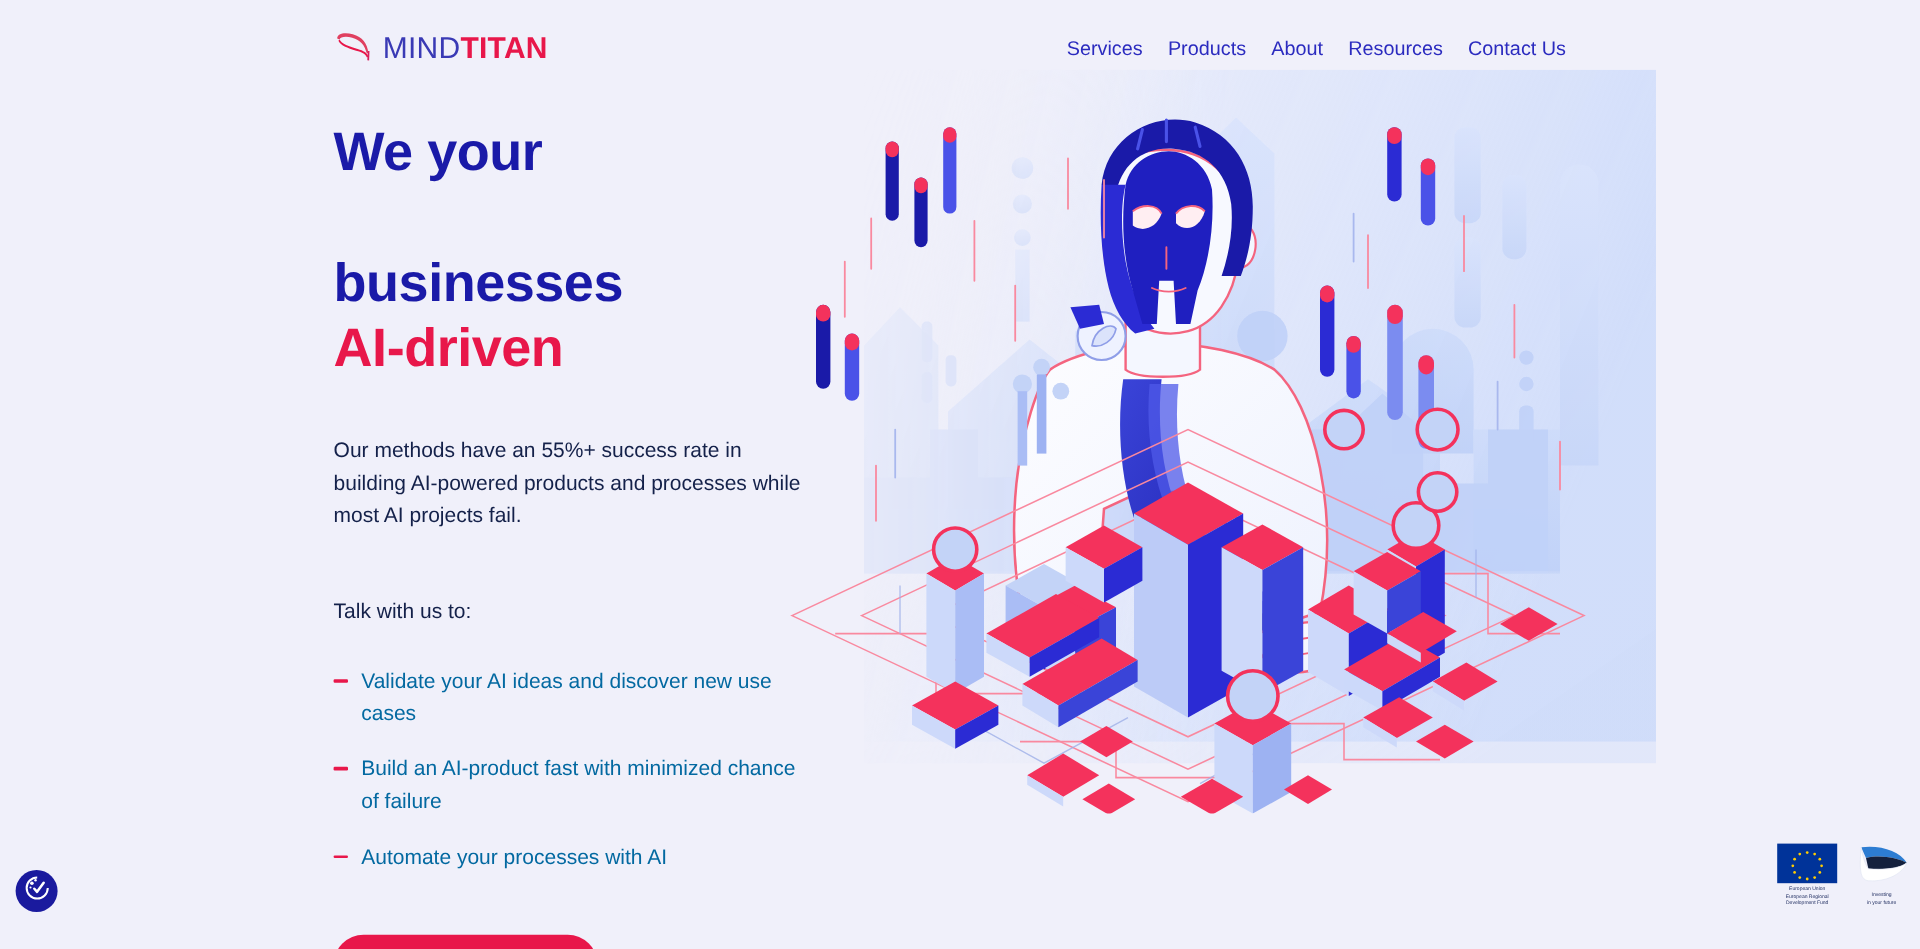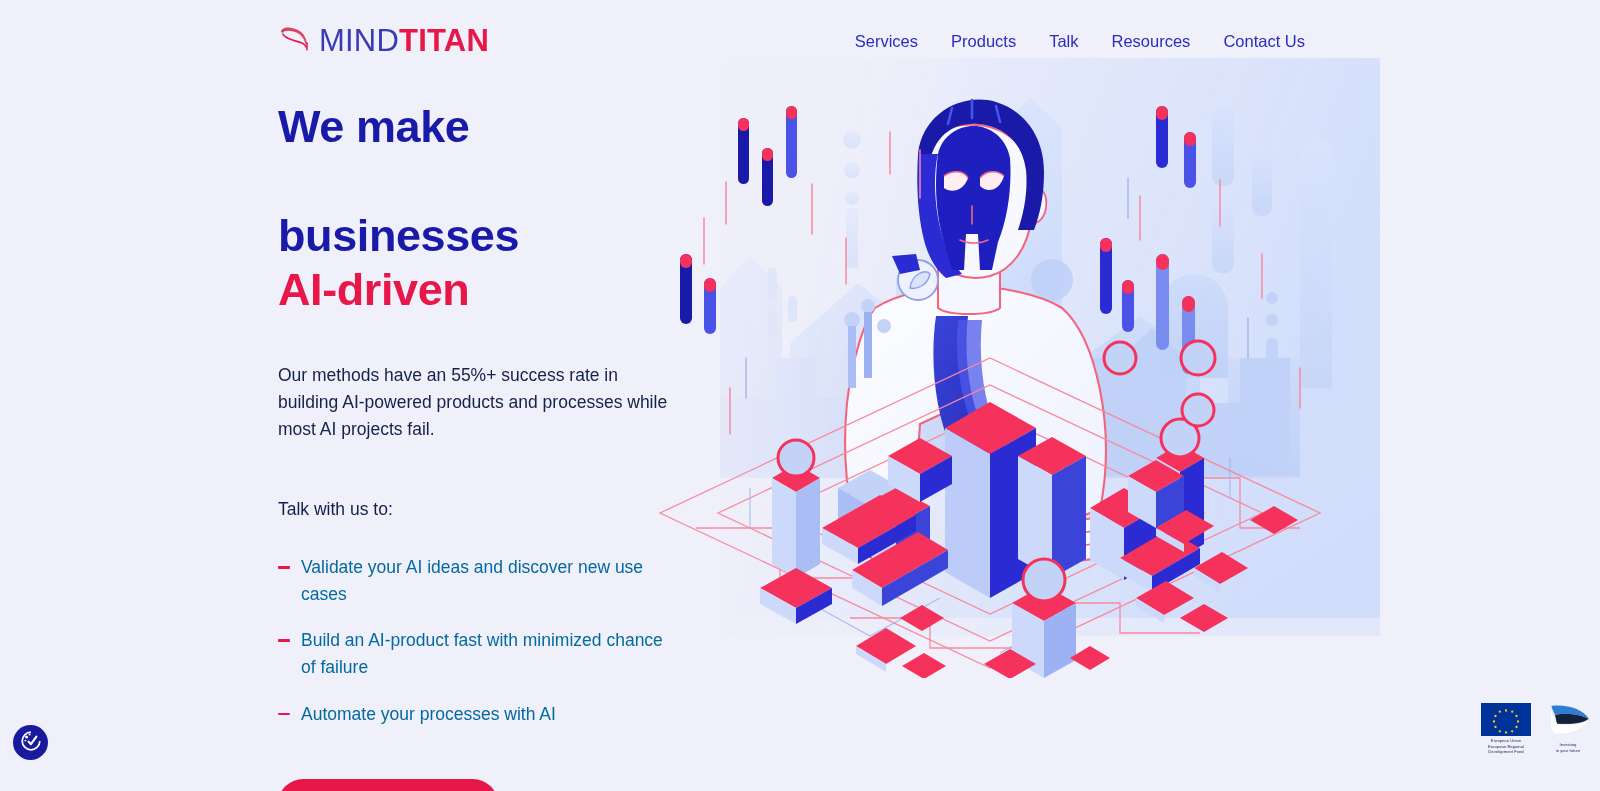--- a/index.html
+++ b/index.html
@@ -16,31 +16,31 @@
     position: absolute; top: 0; left: 0; width: 1600px; height: 80px;
     display: flex; align-items: center;
     z-index: 40;
   }
   .logo {
     position: absolute; left: 278px; top: 22px;
     display: flex; align-items: center; gap: 7px;
     height: 36px; cursor: pointer;
   }
   .logo-mark { width: 34px; height: 34px; display: block; }
-  .logo-word { font-size: 31px; letter-spacing: .2px; font-weight: 400; line-height: 1; white-space: nowrap; }
+  .logo-word { font-size: 25px; letter-spacing: .2px; font-weight: 400; line-height: 1; white-space: nowrap; }
   .logo-word .mind { color: #3a3ab5; }
   .logo-word .titan { color: #e8174a; font-weight: 700; }
 
   .nav {
     position: absolute; right: 295px; top: 28px;
     display: flex; align-items: center; gap: 0px;
   }
   .nav a {
     color: #2b2bbf; font-size: 16.5px; text-decoration: none;
-    padding: 4px 0; margin-left: 33px; white-space: nowrap; cursor: pointer;
+    padding: 4px 0; margin-left: 21px; white-space: nowrap; cursor: pointer;
   }
   .nav a:first-child { margin-left: 0; }
 
   
   .copy { position: absolute; left: 278px; top: 100px; width: 420px; z-index: 30; }
   .headline {
     font-size: 45px; font-weight: 700; line-height: 1.21;
     color: #1a1aa8; letter-spacing: -0.4px;
   }
   .headline .accent { color: #e8174a; display: block; }
@@ -115,21 +115,21 @@
         </svg>
       </span>
       <span class="logo-word">
         <span class="mind">MIND</span><span class="titan">TITAN</span>
       </span>
     </div>
 
     <nav class="nav">
       <a href="#">Services</a>
       <a href="#">Products</a>
-      <a href="#">Talk</a>
+      <a href="#">About</a>
       <a href="#">Resources</a>
       <a href="#">Contact Us</a>
     </nav>
   </header>
 
   <div class="hero">
     <svg viewBox="0 0 780 620" xmlns="http://www.w3.org/2000/svg">
       <defs>
         <linearGradient id="bgFade" x1="0" y1="0" x2="1" y2="0.35">
           <stop offset="0%" stop-color="#f0f0fa" stop-opacity="0"></stop>
@@ -411,21 +411,21 @@
                  M130 330 L130 376 M700 310 L700 350"></path>
       </g>
       <g stroke="#a9b8ee" stroke-width="1.5" stroke-linecap="round">
         <path d="M146 300 L146 340 M528 120 L528 160 M648 260 L648 300"></path>
       </g>
     </svg>
   </div>
 
   <section class="copy">
     <h1 class="headline">
-      <span>We make</span><br>
+      <span>We your</span><br>
       <br>
       <span>businesses</span>
       <span class="accent">AI-driven</span>
     </h1>
 
     <p class="lede">Our methods have an 55%+ success rate in building AI-powered products and processes while most AI projects fail.</p>
 
     <p class="talk">Talk with us to:</p>
 
     <ul class="bullets">

